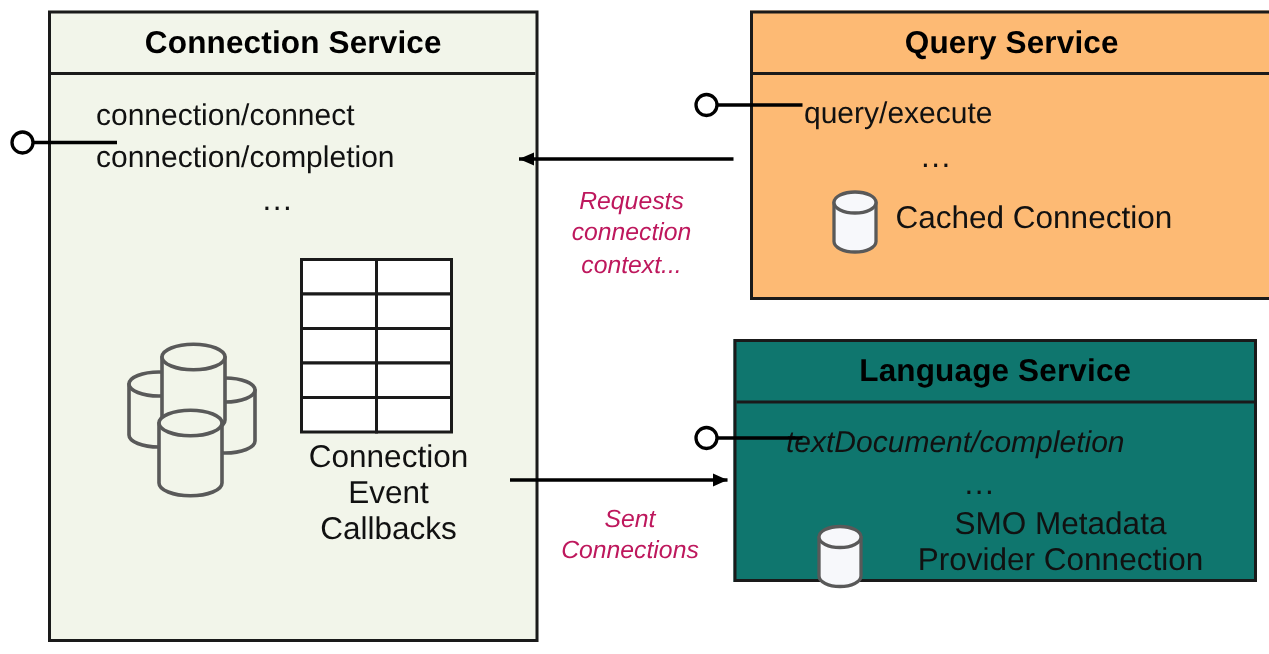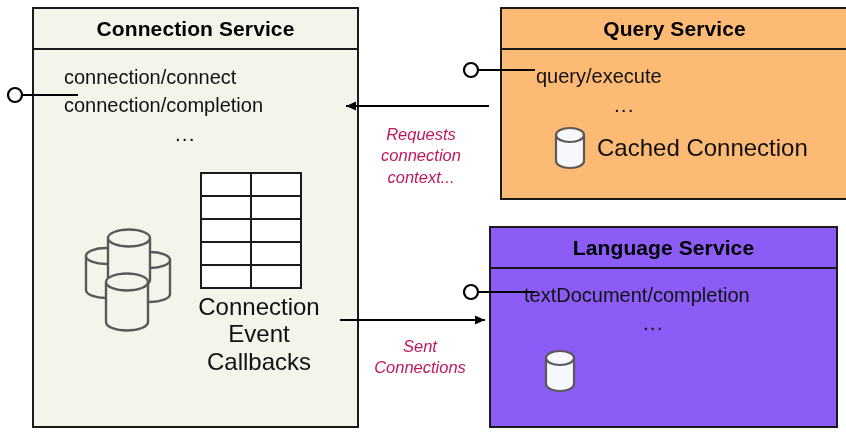--- a/index.html
+++ b/index.html
@@ -54,21 +54,21 @@
   }
   .ellipsis-text {
     position: absolute;
     font-size: 21px;
     color: #111111;
     white-space: nowrap;
     letter-spacing: 1px;
   }
   .artifact-label {
     position: absolute;
-    font-size: 24px;
+    font-size: 21px;
     color: #111111;
     text-align: center;
     line-height: 1.14;
   }
   .edge-label {
     position: absolute;
     font-style: italic;
     font-size: 16.5px;
     color: #be185d;
     text-align: center;
@@ -150,35 +150,39 @@
           </g>
         </svg>
       </div>
 
       <div class="artifact-label" style="left:95px; top:84px; width:230px; text-align:left;">
         <div>Cached Connection</div>
       </div>
     </div>
   </div>
 
-  <div class="component-box" id="box-language-service" style="left:489px; top:226px; width:349px; height:202px; background:#8b5cf6;">
+  <div class="component-box" id="box-language-service" style="left:489px; top:226px; width:349px; height:162px; background:#0f766e;">
     <div class="box-header">Language Service</div>
     <div class="box-body" style="height:159px;">
-      <div class="op-text" style="left:33px; top:15px;">textDocument/completion</div>
+      <div class="op-text" style="left:33px; top:15px;font-style:italic;">textDocument/completion</div>
       <div class="ellipsis-text" style="left:152px; top:42px;">...</div>
 
       <div class="icon-holder" style="left:52px; top:78px; width:34px; height:48px;">
         <svg width="34" height="48" viewBox="0 0 34 48">
           <g fill="#F7F8FB" stroke="#595959" stroke-width="2.2" stroke-linejoin="round">
             <path d="M3 11 L3 37 A14 7 0 0 0 31 37 L31 11 Z"></path>
             <ellipse cx="17" cy="11" rx="14" ry="7"></ellipse>
           </g>
         </svg>
       </div>
 
+      <div class="artifact-label" style="left:96px; top:69px; width:240px;">
+        <div>SMO Metadata</div>
+        <div>Provider Connection</div>
+      </div>
     </div>
   </div>
 
   <svg class="layer">
     <defs>
       <marker id="arrowOpen" markerWidth="12" markerHeight="12" refX="10" refY="5" orient="auto" markerUnits="userSpaceOnUse">
         <path d="M0,0.6 L10,5 L0,9.4" fill="#000000"></path>
       </marker>
     </defs>
 

